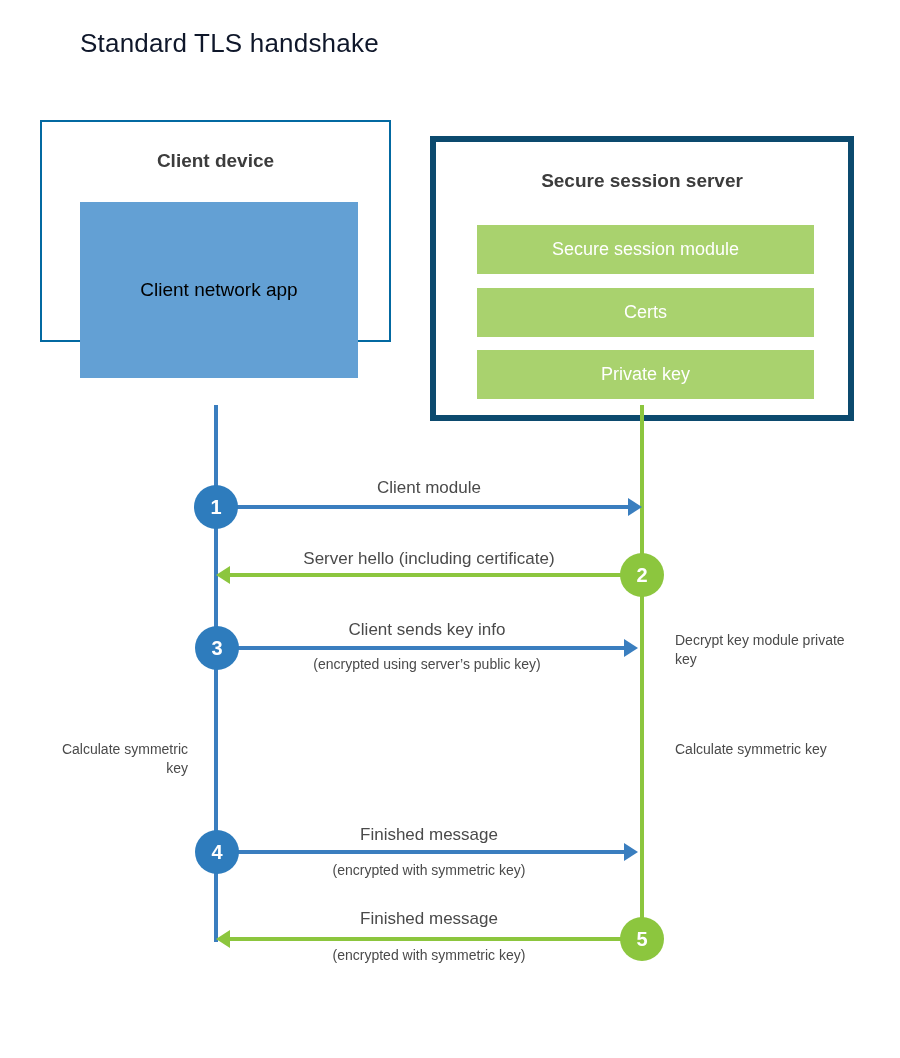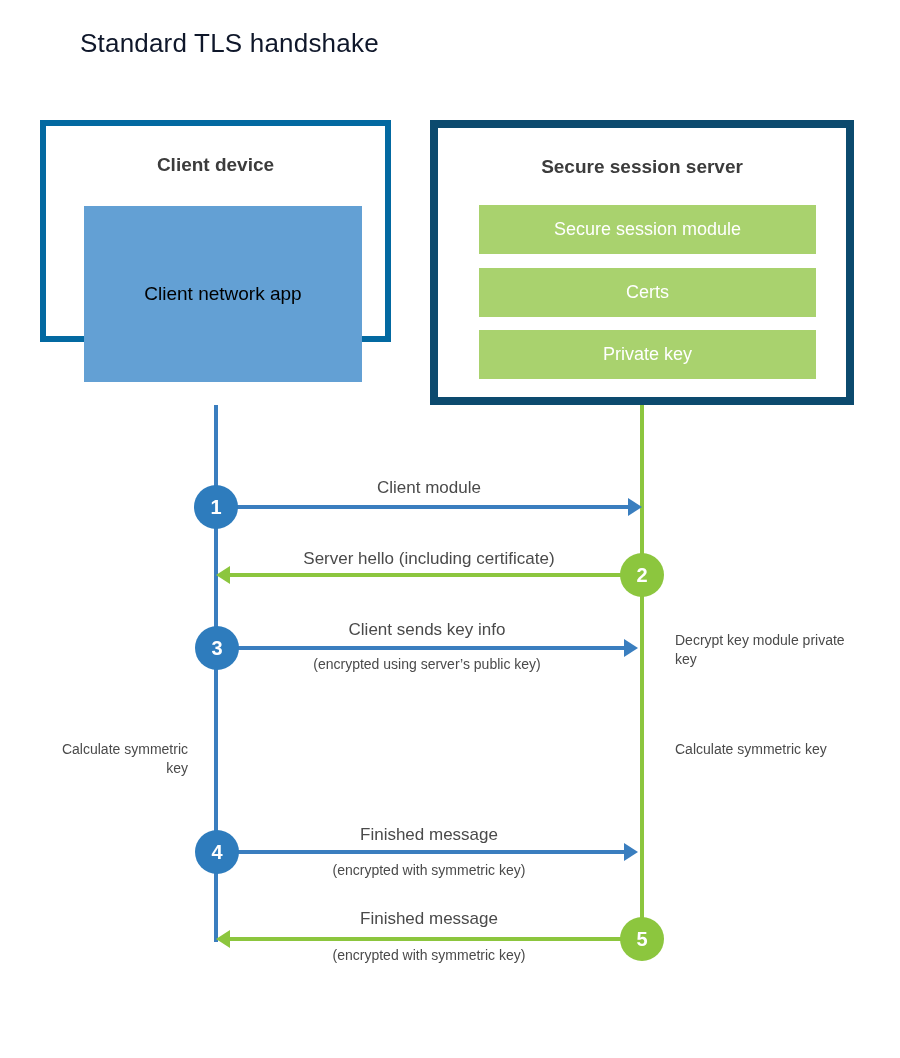--- a/index.html
+++ b/index.html
@@ -36,28 +36,28 @@
   .party-box {
     position: absolute;
     background: #ffffff;
     box-sizing: border-box;
   }
   #client-box {
     left: 40px;
     top: 120px;
     width: 351px;
     height: 222px;
-    border: 6px solid #0369a1;
+    border: 2px solid #0369a1;
   }
   #server-box {
     left: 430px;
-    top: 120px;
+    top: 136px;
     width: 424px;
     height: 285px;
-    border: 8px solid #0c4a6e;
+    border: 6px solid #0c4a6e;
   }
   .party-title {
     position: absolute;
     left: 0;
     right: 0;
     top: 28px;
     text-align: center;
     font-size: 19px;
     font-weight: bold;
     color: #3c3c3c;
@@ -88,20 +88,21 @@
     width: 337px;
     height: 49px;
     background: #a9d26e;
     color: #ffffff;
     font-size: 18px;
     font-weight: 300;
     display: flex;
     align-items: center;
     justify-content: center;
     box-sizing: border-box;
+    margin-top: 6px;
   }
   #server-bar-0 { top: 77px; }
   #server-bar-1 { top: 140px; }
   #server-bar-2 { top: 202px; }
 
   
   .lifeline {
     position: absolute;
     width: 4px;
   }

